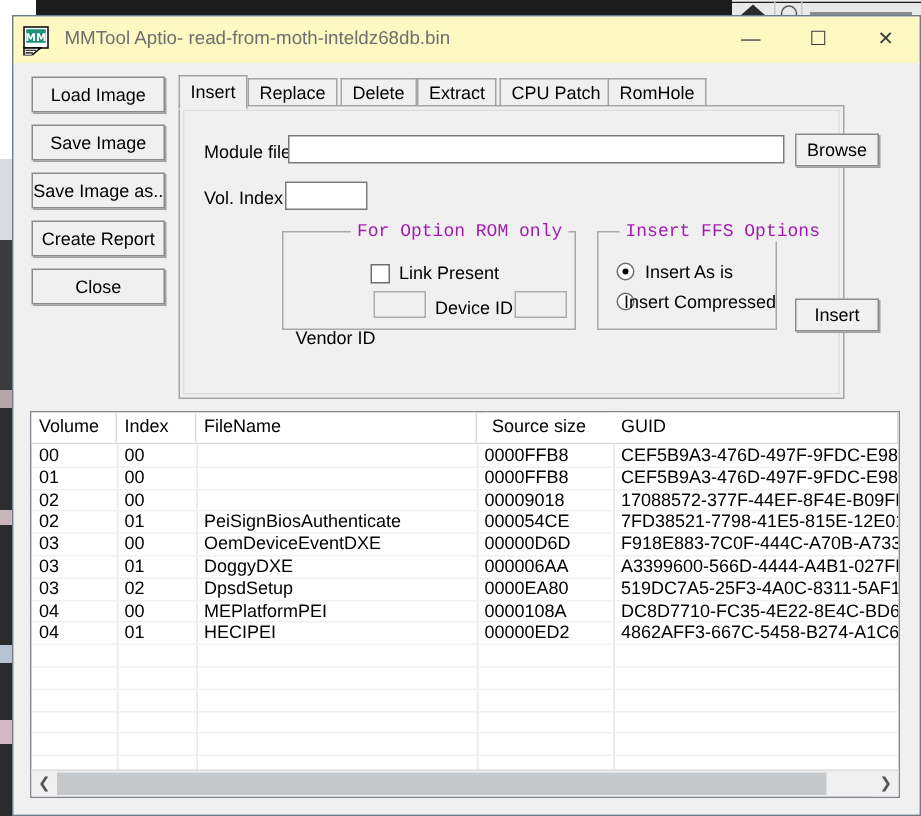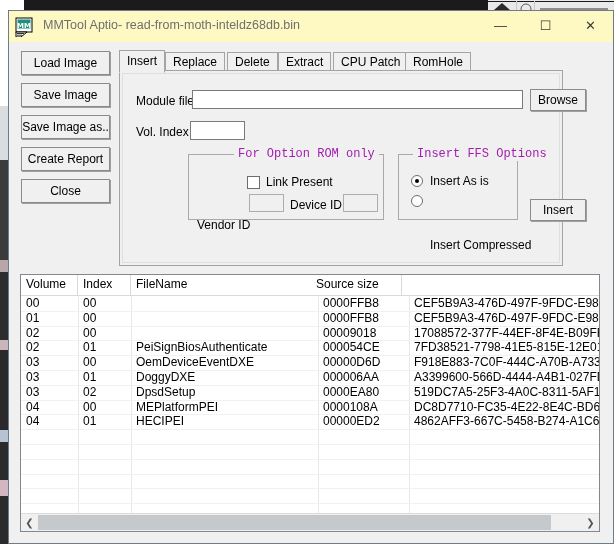--- a/index.html
+++ b/index.html
@@ -450,32 +450,33 @@
         <input class="txtbox disabled" style="left: 60px; top: 39px; width: 35px; height: 18px;" value="">
         <div class="lbl" style="left:101px; top:43px;">Device ID</div>
         <input class="txtbox disabled" style="left: 154px; top: 39px; width: 35px; height: 18px;" value="">
       </div>
 
       <div class="groupbox" style="left:278px; top:83px; width:120px; height:66px;">
         <span class="gb-title" style="left:14px;">Insert FFS Options</span>
         <div class="radio checked" style="left:12px; top:20px;"></div>
         <div class="lbl" style="left:31px; top:19px;">Insert As is</div>
         <div class="radio" style="left:12px; top:40px;"></div>
-        <div class="lbl" style="left:31px; top:39px;margin-top:44px;">Insert Compressed</div>
+        <div class="lbl" style="left:17px; top:39px;">Insert Compressed</div>
       </div>
 
       <button class="pushbtn" style="left:410px; top:128px; width:56px; height:22px;">Insert</button>
     </div>
 
     <div id="listview">
       <div id="lv-header">
           <div class="hcell" style="left: 0px; width: 57px;">Volume</div>
           <div class="hcell" style="left: 57px; width: 53px;">Index</div>
           <div class="hcell" style="left: 110px; width: 187px;">FileName</div>
-          <div class="hcell" style="left: 290px; width: 91px;">Source size</div>
+          <div class="hcell" style="left: 302px; width: 91px;">Source size</div>
+          <div class="hcell" style="left: 388px; width: 190px;">GUID</div>
         </div>
       <div id="lv-body">
           <div class="colline" style="left: 57px;"></div>
           <div class="colline" style="left: 110px;"></div>
           <div class="colline" style="left: 297px;"></div>
           <div class="colline" style="left: 388px;"></div>
           <div class="row">
             <div class="cell" style="left: 0px; width: 57px;">00</div>
             <div class="cell" style="left: 57px; width: 53px;">00</div>
             <div class="cell" style="left: 110px; width: 187px;"></div>

